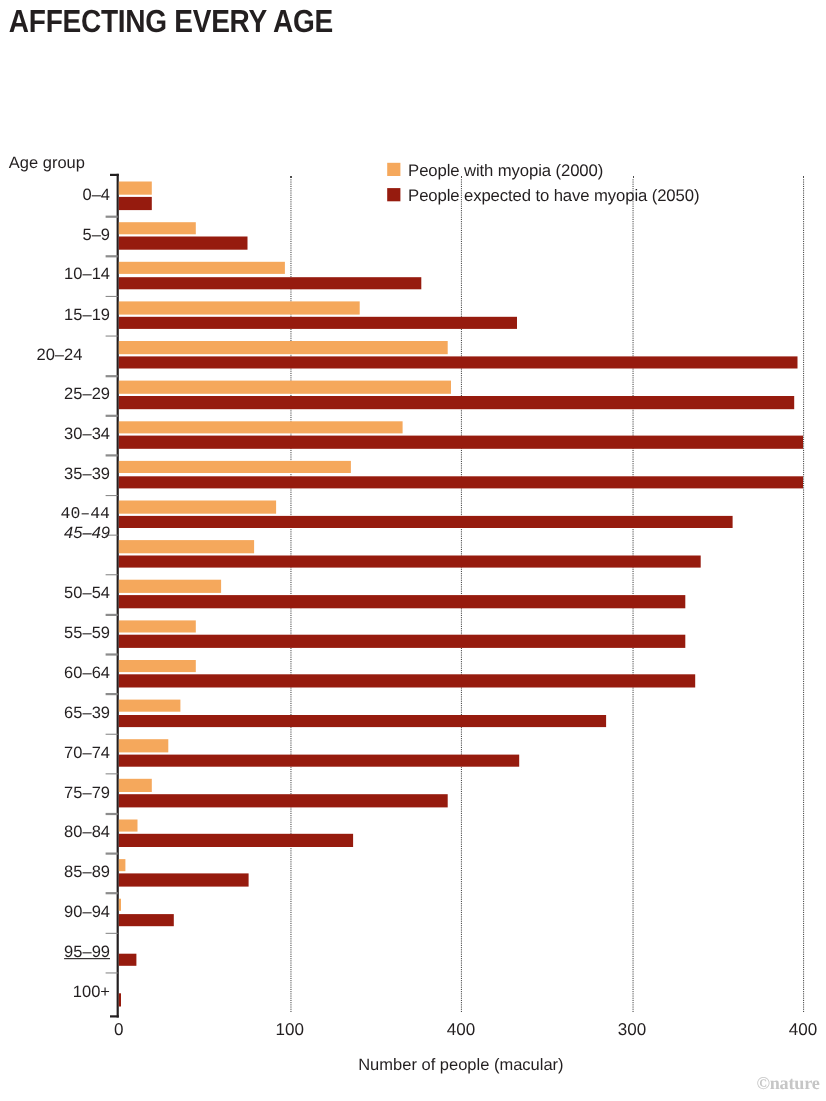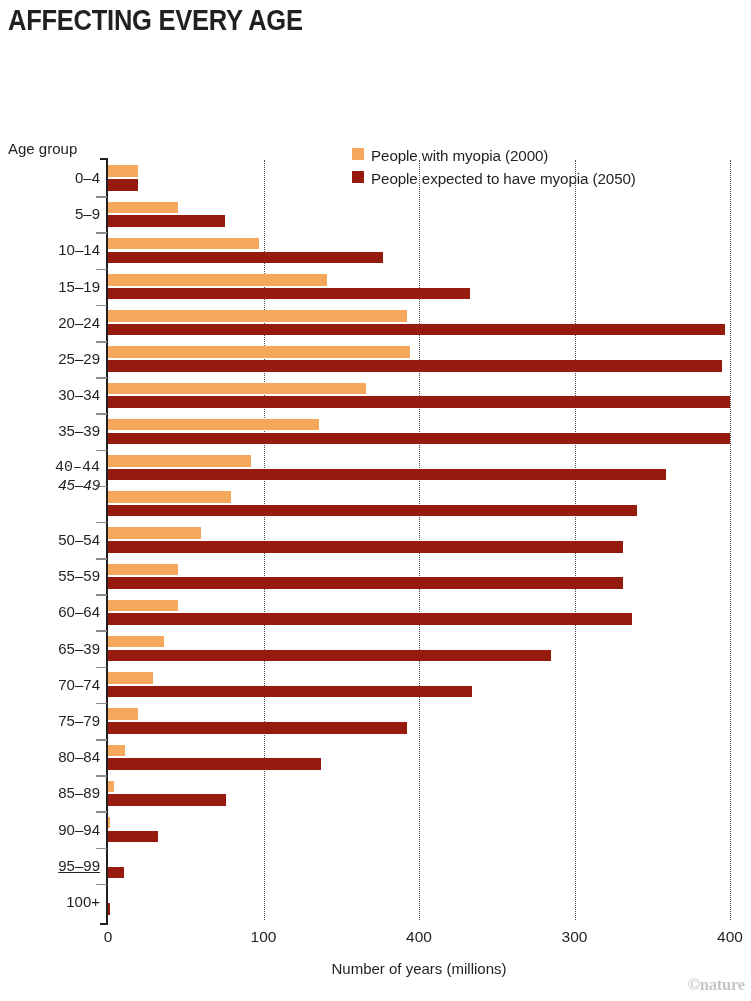--- a/index.html
+++ b/index.html
@@ -217,21 +217,21 @@
       <div class="tick" style="top: 811.429px;"></div>
       <div class="tick" style="top: 847.619px;"></div>
       <div class="tick" style="top: 883.81px;"></div>
     </div>
 
   <div class="cat-label-wrap" id="catlabels">
       <div class="cat-label" style="top: 9.09524px;">0–4</div>
       <div class="cat-label" style="top: 45.2857px;">5–9</div>
       <div class="cat-label" style="top: 81.4762px;">10–14</div>
       <div class="cat-label" style="top: 117.667px;">15–19</div>
-      <div class="cat-label" style="top: 153.857px;">20–24</div>
+      <div class="cat-label" style="top: 153.857px; text-align: center;">20–24</div>
       <div class="cat-label" style="top: 190.048px;">25–29</div>
       <div class="cat-label" style="top: 226.238px;">30–34</div>
       <div class="cat-label" style="top: 262.429px;">35–39</div>
       <div class="cat-label" style="top: 298.619px; font-family: Liberation Mono, monospace;">40–44</div>
       <div class="cat-label" style="top: 316px; font-style: italic;">45–49</div>
       <div class="cat-label" style="top: 371px;">50–54</div>
       <div class="cat-label" style="top: 407.19px;">55–59</div>
       <div class="cat-label" style="top: 443.381px;">60–64</div>
       <div class="cat-label" style="top: 479.571px;">65–39</div>
       <div class="cat-label" style="top: 515.762px;">70–74</div>
@@ -297,16 +297,16 @@
   </div>
 
   <div id="xticks">
       <div class="xtick-label" style="left: 108px;">0</div>
       <div class="xtick-label" style="left: 263.5px;">100</div>
       <div class="xtick-label" style="left: 419px;">400</div>
       <div class="xtick-label" style="left: 574.5px;">300</div>
       <div class="xtick-label" style="left: 730px;">400</div>
     </div>
 
-  <div class="axis-title-x">Number of years (millions)</div>
+  <div class="axis-title-x">Number of people (macular)</div>
 
   <div class="credit">©nature</div>
 </div>
 
 </body></html>

